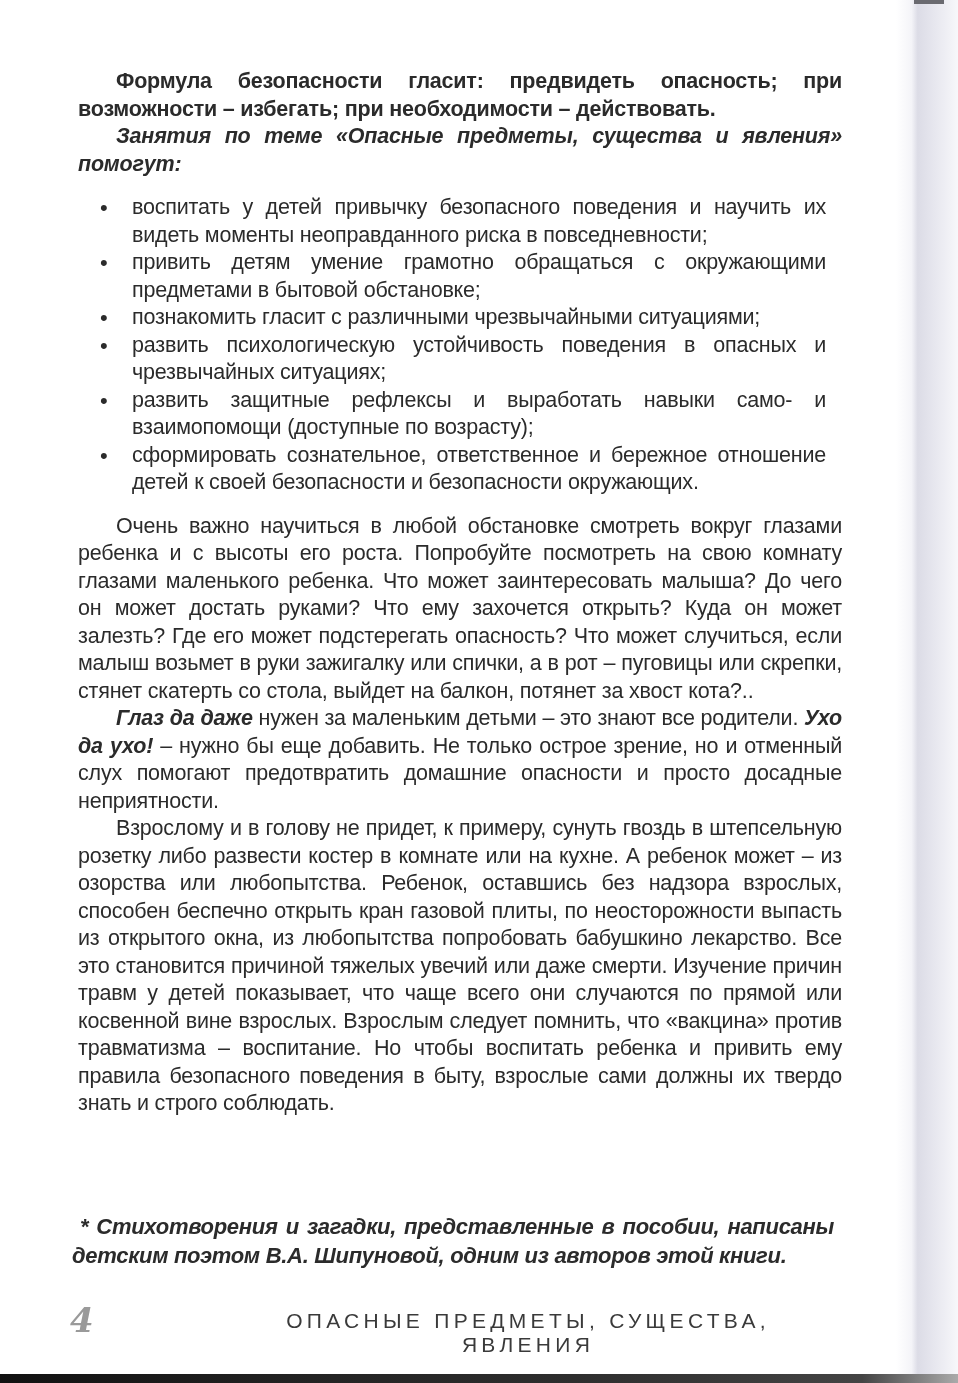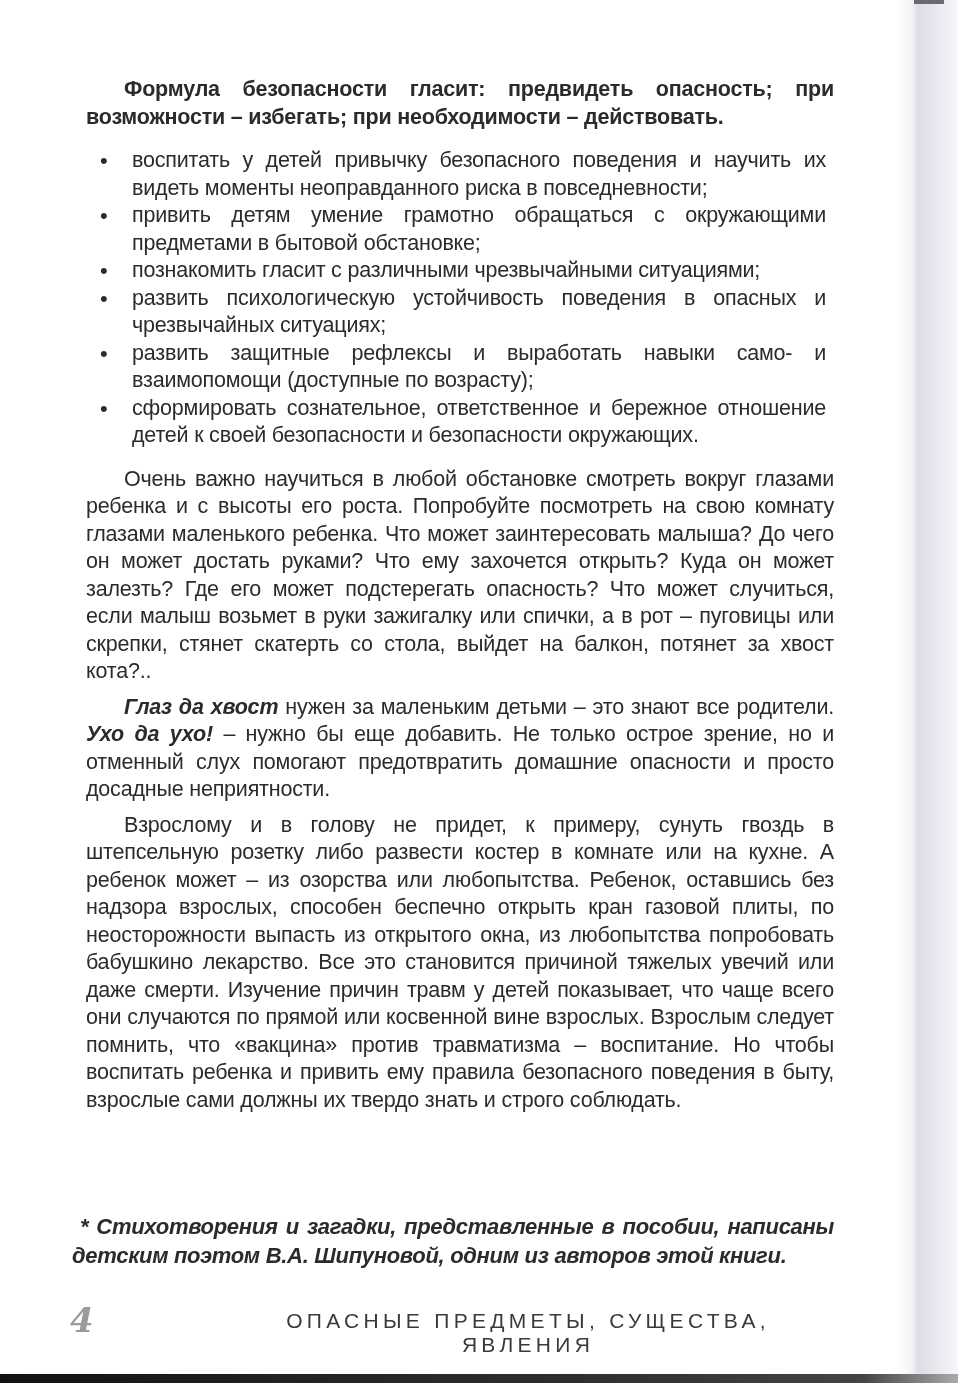--- a/index.html
+++ b/index.html
@@ -17,21 +17,21 @@
     content: ""; position: absolute; top: 0; left: 18px; width: 30px; height: 4px; background: #6a6a70;
   }
   .bottom-band {
     position: absolute; left: 0; bottom: 0; width: 958px; height: 9px;
     background: linear-gradient(to right, #111 0%, #222 30%, #2e2e2e 60%, #444 90%, #aaa 100%);
   }
   .page {
     position: absolute; left: 78px; top: 68px; width: 764px;
     font-size: 21.5px; line-height: 27.5px; letter-spacing: -0.2px;
   }
-  .p { text-align: justify; text-indent: 38px; margin: 8px; }
+  .p { text-align: justify; text-indent: 38px; margin: 0; }
   .p.bold { font-weight: bold; }
   .p.bi { font-weight: bold; font-style: italic; }
   ul.bullets { list-style: none; margin: 16px; padding: 0; }
   ul.bullets li { position: relative; padding-left: 38px; text-align: justify; }
   ul.bullets li::before {
     content: "•"; position: absolute; left: 6px; top: 0; font-size: 22px;
   }
   .bi-inline { font-weight: bold; font-style: italic; }
   .footnote {
     position: absolute; left: 72px; top: 1212px; width: 762px;
@@ -49,30 +49,31 @@
     text-align: center;
   }
 </style>
 </head>
 <body>
 
 <div class="right-edge"></div>
 
 <div class="page">
   <p class="p bold">Формула безопасности гласит: предвидеть опасность; при возможности – избегать; при необходимости – действовать.</p>
+  <p class="p bi">Занятия по теме «Опасные предметы, существа и явления» помогут:</p>
   <ul class="bullets">
     <li>воспитать у детей привычку безопасного поведения и научить их видеть моменты неоправданного риска в повседневности;</li>
     <li>привить детям умение грамотно обращаться с окружающими предметами в бытовой обстановке;</li>
     <li>познакомить гласит с различными чрезвычайными ситуациями;</li>
     <li>развить психологическую устойчивость поведения в опасных и чрезвычайных ситуациях;</li>
     <li>развить защитные рефлексы и выработать навыки само- и взаимопомощи (доступные по возрасту);</li>
     <li>сформировать сознательное, ответственное и бережное отношение детей к своей безопасности и безопасности окружающих.</li>
   </ul>
   <p class="p">Очень важно научиться в любой обстановке смотреть вокруг глазами ребенка и с высоты его роста. Попробуйте посмотреть на свою комнату глазами маленького ребенка. Что может заинтересовать малыша? До чего он может достать руками? Что ему захочется открыть? Куда он может залезть? Где его может подстерегать опасность? Что может случиться, если малыш возьмет в руки зажигалку или спички, а в рот – пуговицы или скрепки, стянет скатерть со стола, выйдет на балкон, потянет за хвост кота?..</p>
-  <p class="p"><span class="bi-inline">Глаз да хвост</span><span> нужен за маленьким детьми – это знают все родители. </span><span class="bi-inline">Ухо да ухо!</span><span> – нужно бы еще добавить. Не только острое зрение, но и отменный слух помогают предотвратить домашние опасности и просто досадные неприятности.</span></p>
+  <p class="p"><span class="bi-inline">Глаз да даже</span><span> нужен за маленьким детьми – это знают все родители. </span><span class="bi-inline">Ухо да ухо!</span><span> – нужно бы еще добавить. Не только острое зрение, но и отменный слух помогают предотвратить домашние опасности и просто досадные неприятности.</span></p>
   <p class="p">Взрослому и в голову не придет, к примеру, сунуть гвоздь в штепсельную розетку либо развести костер в комнате или на кухне. А ребенок может – из озорства или любопытства. Ребенок, оставшись без надзора взрослых, способен беспечно открыть кран газовой плиты, по неосторожности выпасть из открытого окна, из любопытства попробовать бабушкино лекарство. Все это становится причиной тяжелых увечий или даже смерти. Изучение причин травм у детей показывает, что чаще всего они случаются по прямой или косвенной вине взрослых. Взрослым следует помнить, что «вакцина» против травматизма – воспитание. Но чтобы воспитать ребенка и привить ему правила безопасного поведения в быту, взрослые сами должны их твердо знать и строго соблюдать.</p>
 </div>
 
 <div class="footnote">* Стихотворения и загадки, представленные в пособии, написаны детским поэтом В.А. Шипуновой, одним из авторов этой книги.</div>
 
 <div class="footer-num">4</div>
 <div class="footer-title">ОПАСНЫЕ ПРЕДМЕТЫ, СУЩЕСТВА, ЯВЛЕНИЯ</div>
 
 <div class="bottom-band"></div>
 

